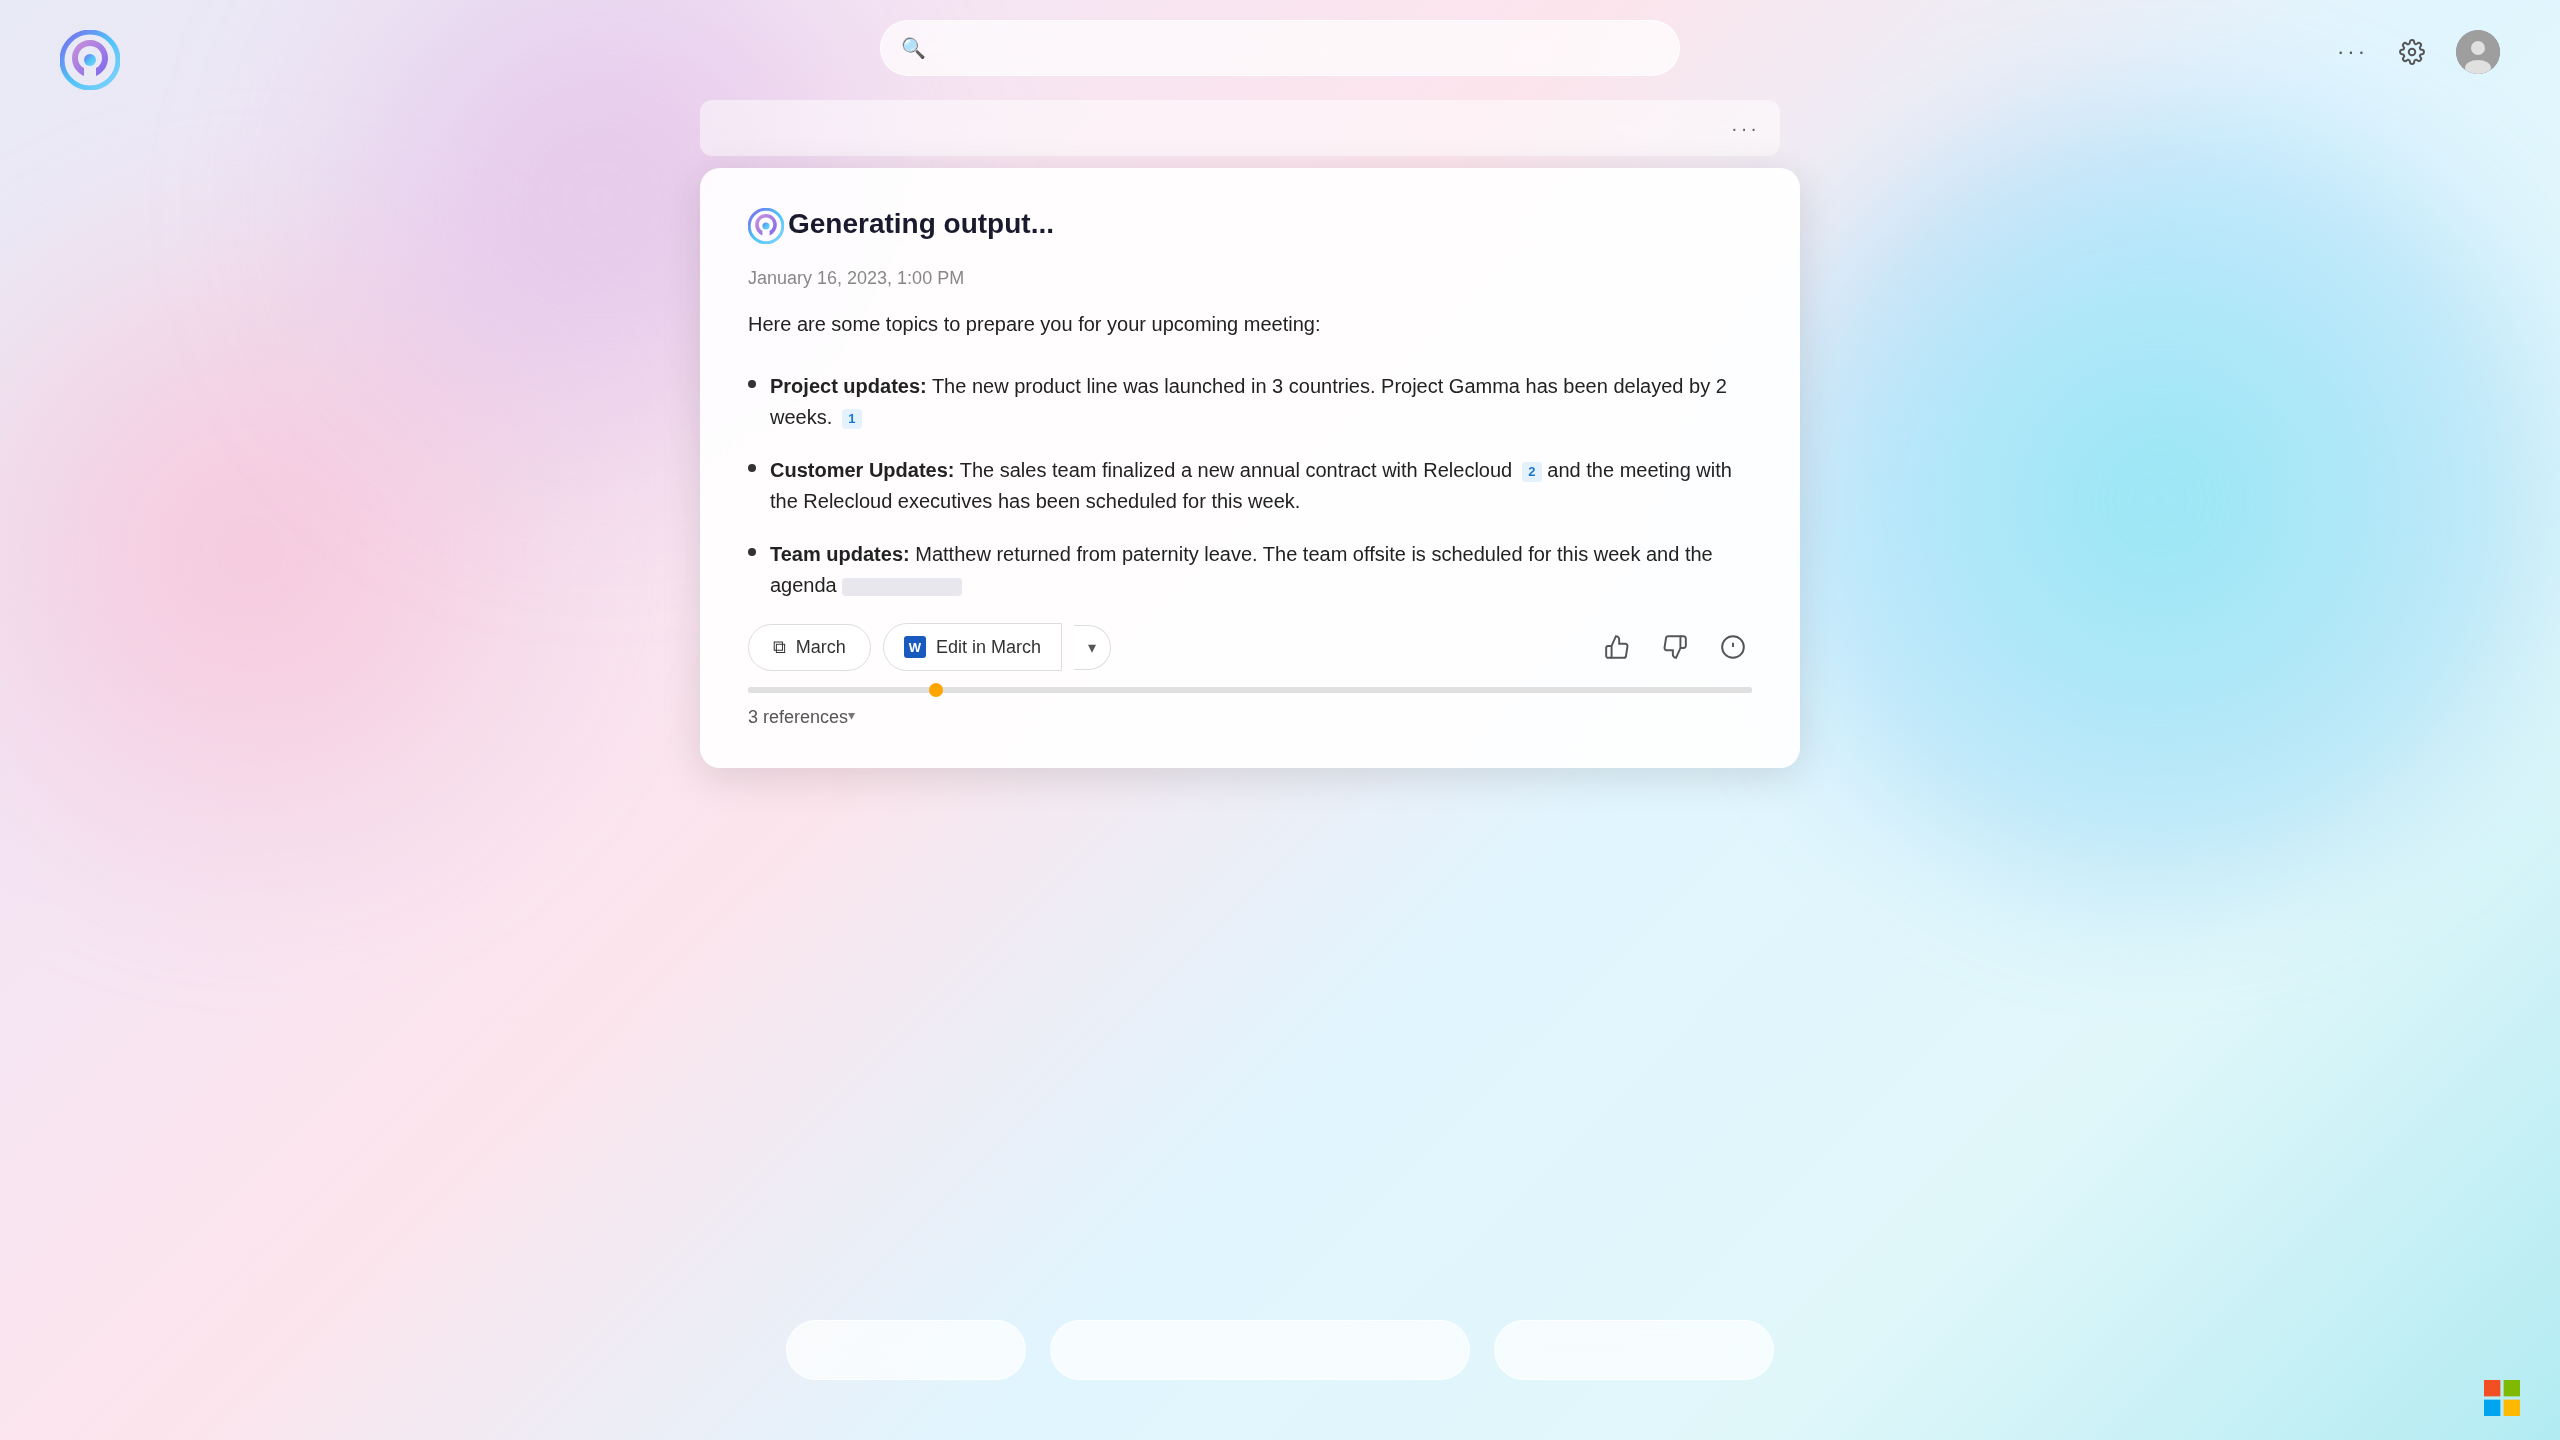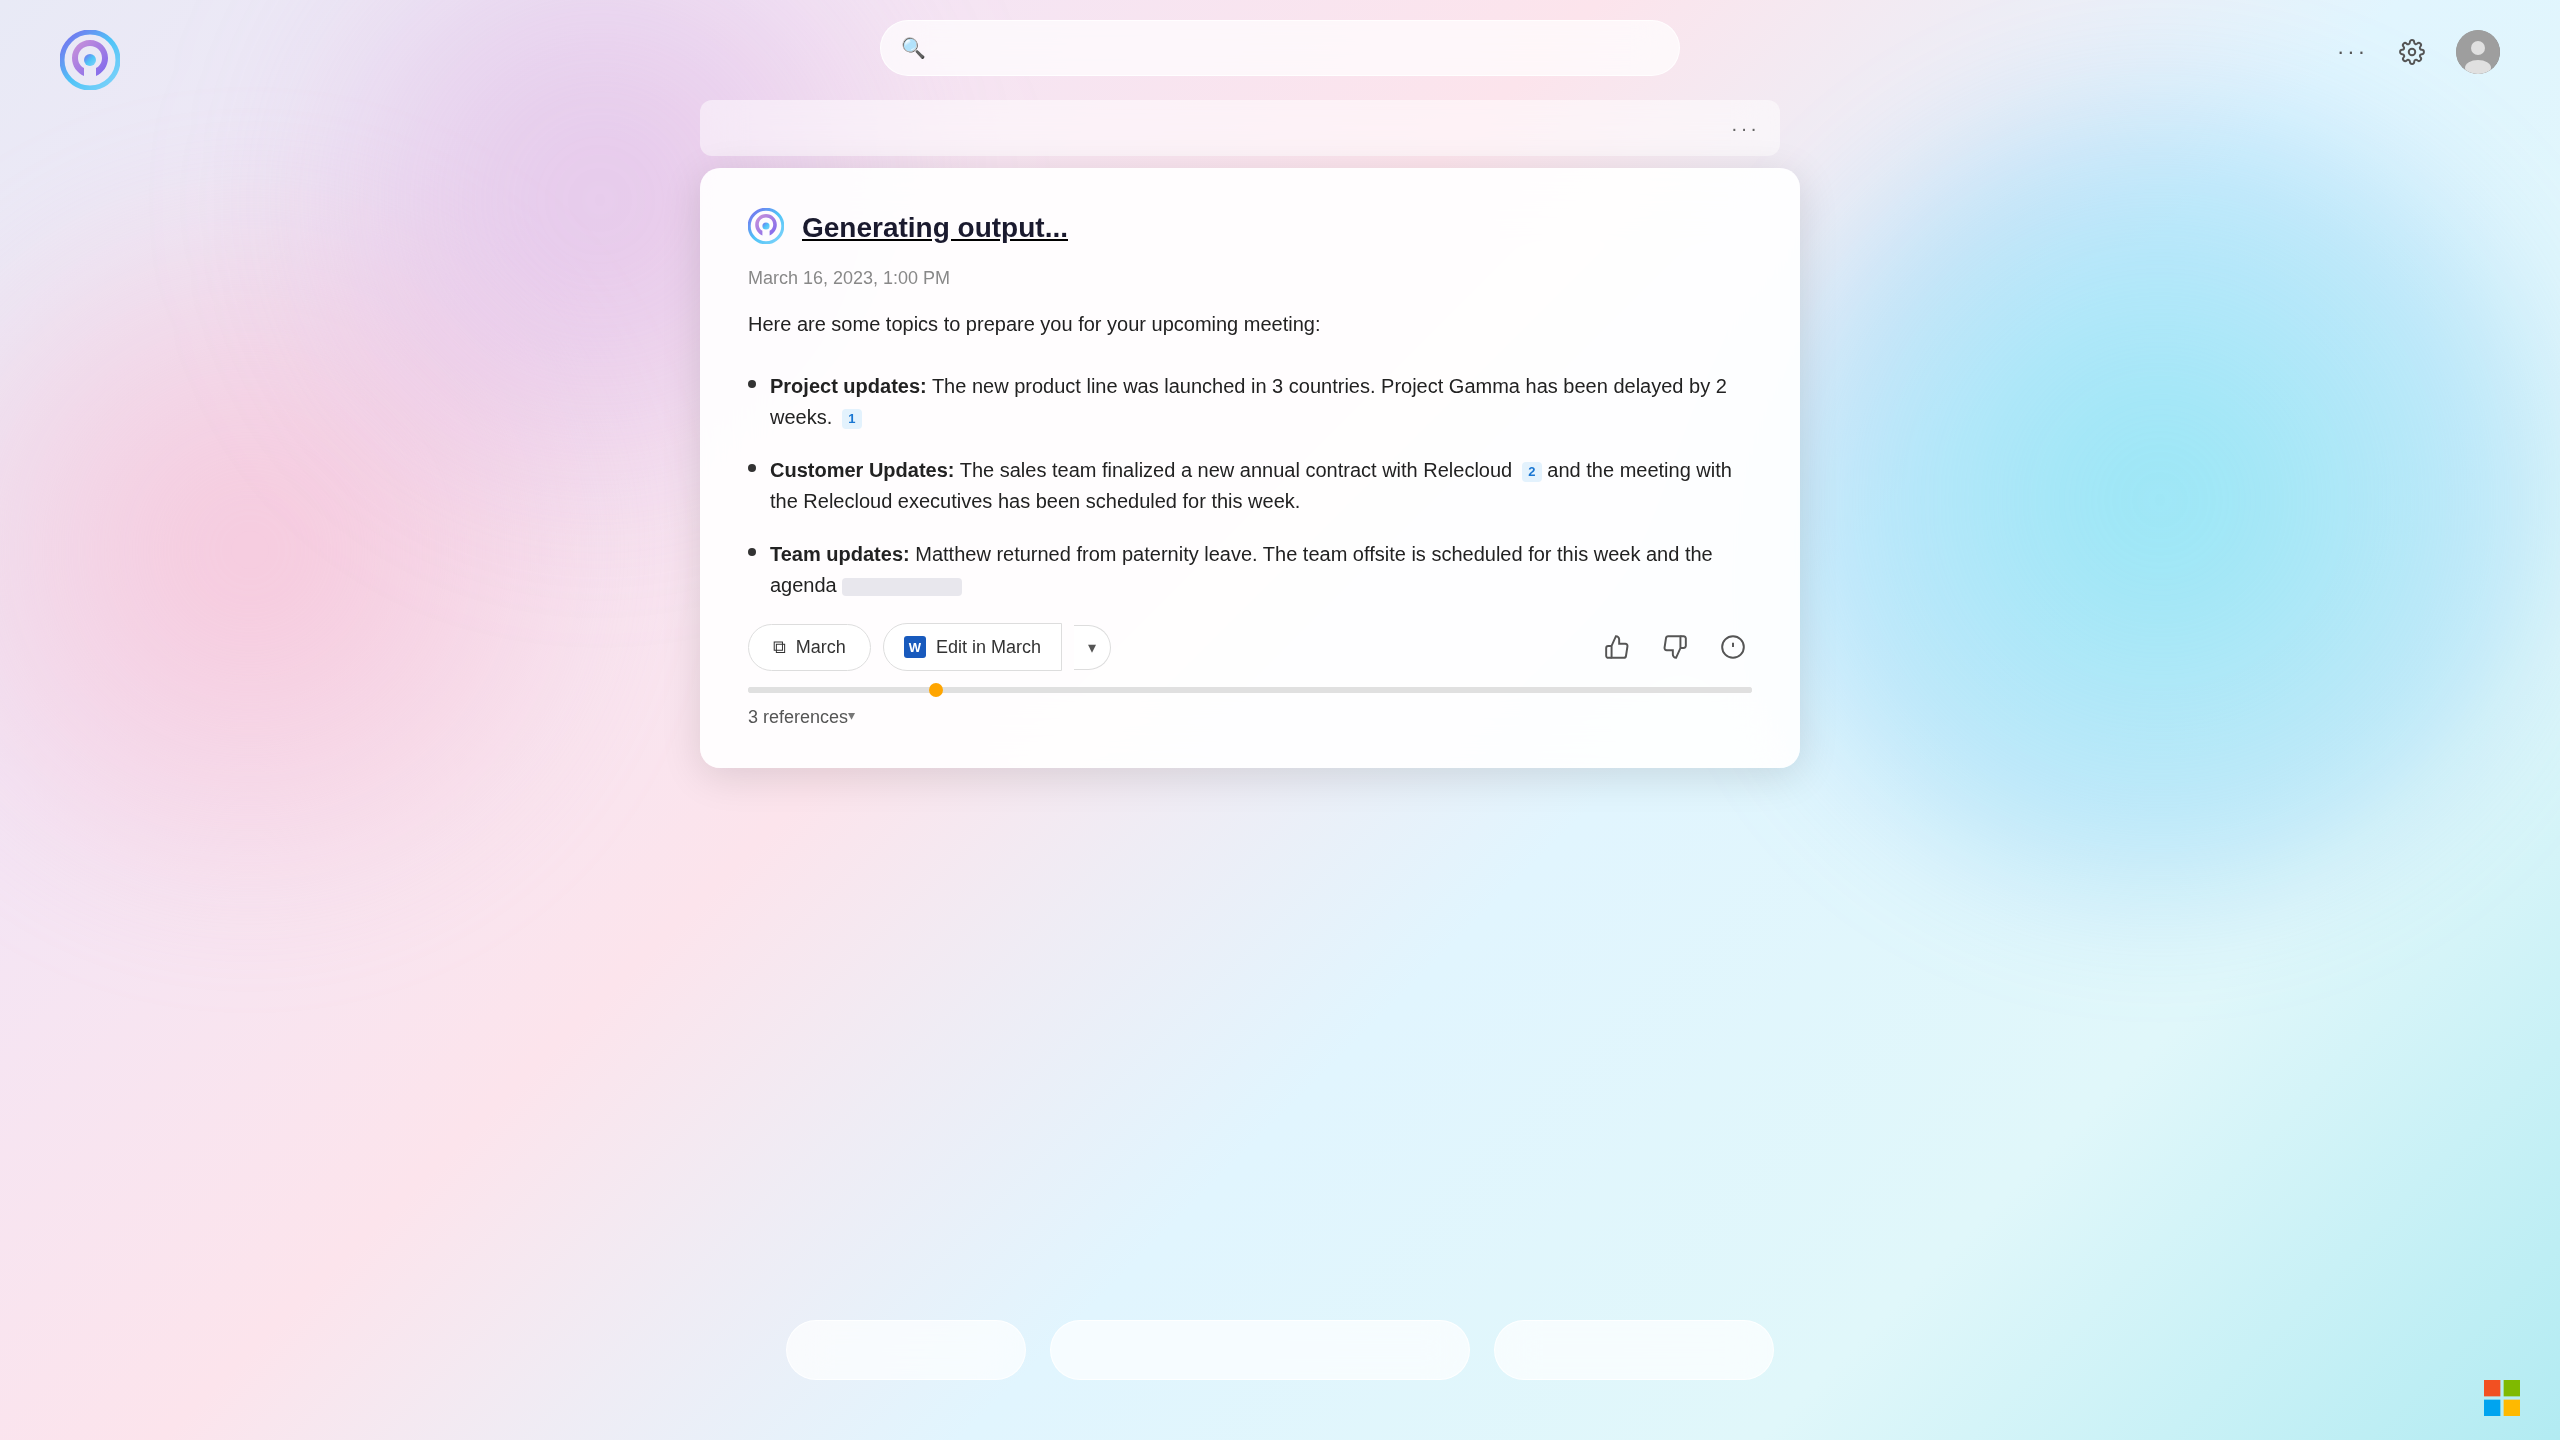--- a/index.html
+++ b/index.html
@@ -161,24 +161,23 @@
       padding: 40px 48px;
       box-shadow: 0 8px 40px rgba(0,0,0,0.12);
       width: 1100px;
       margin-left: 20px;
       position: relative;
     }
 
     
     .card-header {
       display: flex;
-      align-items: flex-end;
-      gap: 18px;
+      align-items: flex-start;
+      gap: 4px;
       margin-bottom: 24px;
-      text-decoration: underline;
     }
 
     .copilot-icon-small {
       width: 36px;
       height: 36px;
       flex-shrink: 0;
     }
 
     .generating-title {
       font-size: 28px;
@@ -505,21 +504,21 @@
             </linearGradient>
           </defs>
           <circle cx="30" cy="30" r="28" fill="none" stroke="url(#cg3)" stroke-width="5"></circle>
           <path d="M30 10 C20 10, 12 18, 12 28 C12 36, 17 43, 24 46 L24 38 C20 36, 18 32, 18 28 C18 21, 23 16, 30 16 C37 16, 42 21, 42 28 C42 32, 40 36, 36 38 L36 46 C43 43, 48 36, 48 28 C48 18, 40 10, 30 10 Z" fill="url(#cg4)"></path>
           <circle cx="30" cy="30" r="6" fill="url(#cg3)"></circle>
         </svg>
       </div>
       <span class="generating-title">Generating output...</span>
     </div>
 
-    <div class="timestamp">March 16, 2023, 1:00 PM</div>
+    <div class="timestamp">January 16, 2023, 1:00 PM</div>
 
     <div class="intro-text">Here are some topics to prepare you for your upcoming meeting:</div>
 
     <ul class="bullet-list">
       <li>
         <span class="bullet-dot"></span>
         <span>
           <span class="bullet-label">Project updates:</span>
           <span> The new product line was launched in 3 countries. Project Gamma has been delayed by 2 weeks.</span>
           <span class="citation">1</span>

